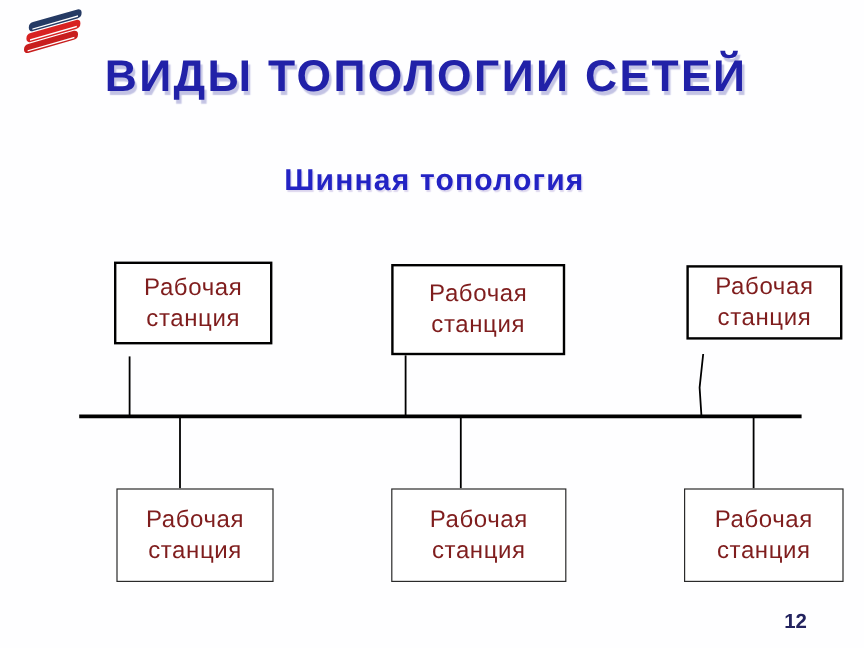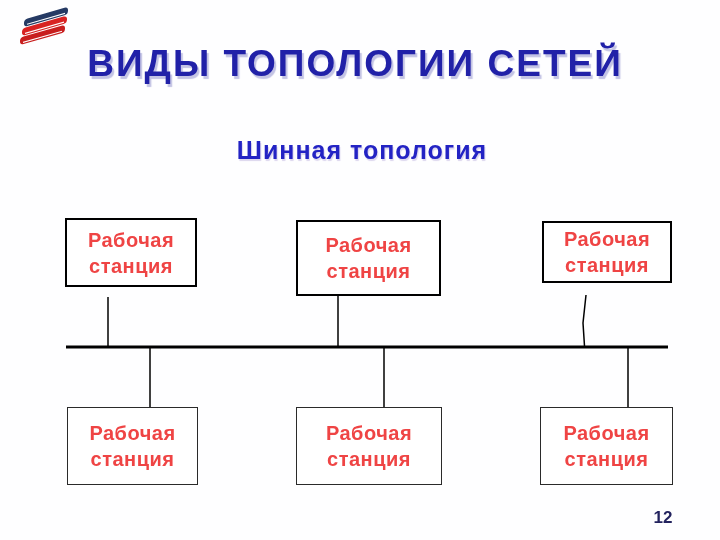--- a/index.html
+++ b/index.html
@@ -35,25 +35,26 @@
     text-shadow:1px 2px 1px #dcd6ee;
     white-space:nowrap;
   }
   
   #wires{position:absolute;left:0;top:0;width:720px;height:540px;pointer-events:none;}
   
   .station{
     position:absolute;
     background:#ffffff;
     display:flex;flex-direction:column;justify-content:center;align-items:center;
-    font-size:20px;font-weight:bold;letter-spacing:.5px;
+    font-size:20px;font-weight:normal;letter-spacing:.5px;
     line-height:26px;
-    color:#ef4444;
+    color:#7f1d1d;
     box-sizing:border-box;
     text-align:center;
+    margin-left:30px;
   }
   .station.top{border:2px solid #000000;}
   .station.bottom{border:1px solid #2a2a2a;}
   #st1{left:65px; top:218px;width:132px;height:69px;}
   #st2{left:296px;top:220px;width:145px;height:76px;}
   #st3{left:542px;top:221px;width:130px;height:62px;}
   #st4{left:67px; top:407px;width:131px;height:78px;}
   #st5{left:296px;top:407px;width:146px;height:78px;}
   #st6{left:540px;top:407px;width:133px;height:78px;}
   

